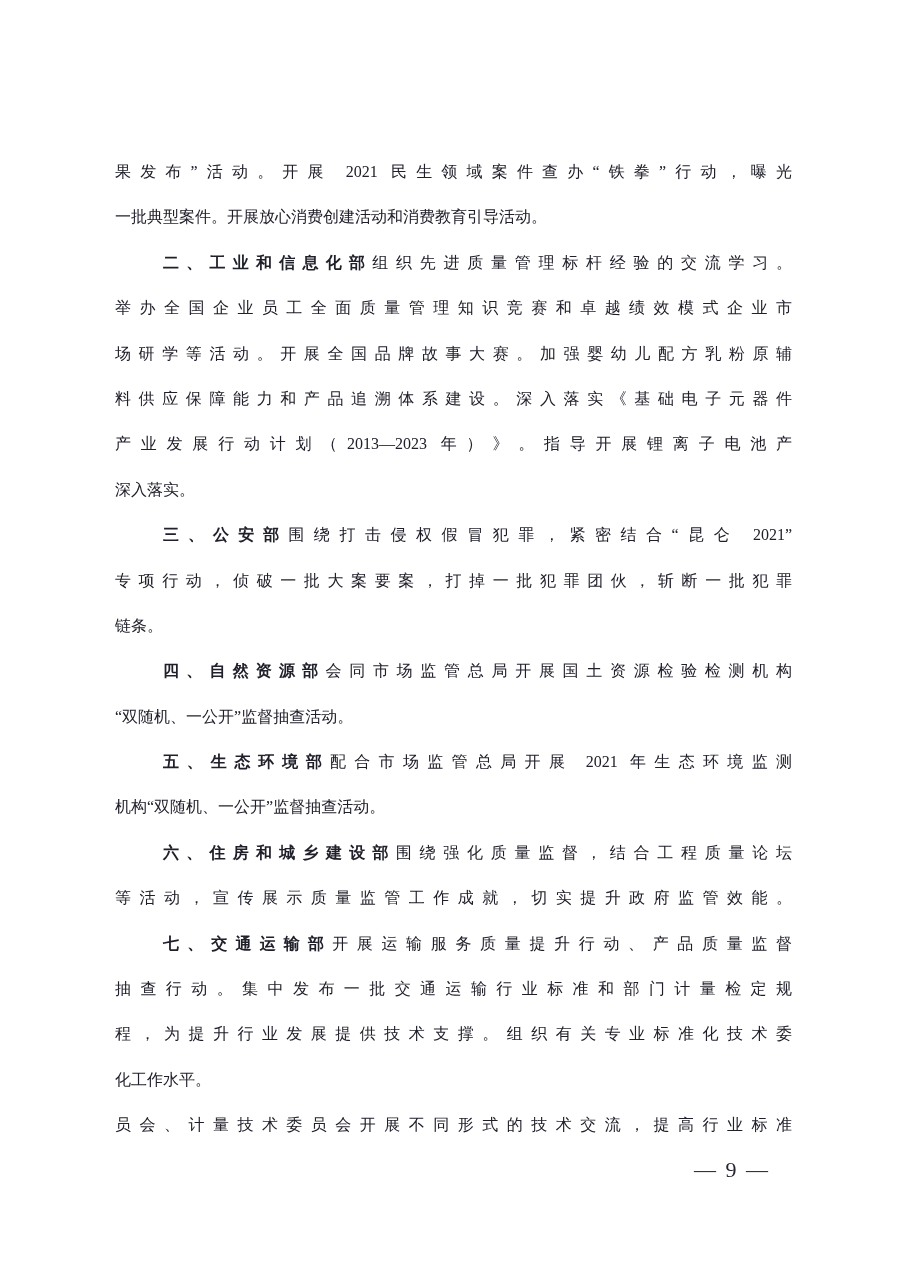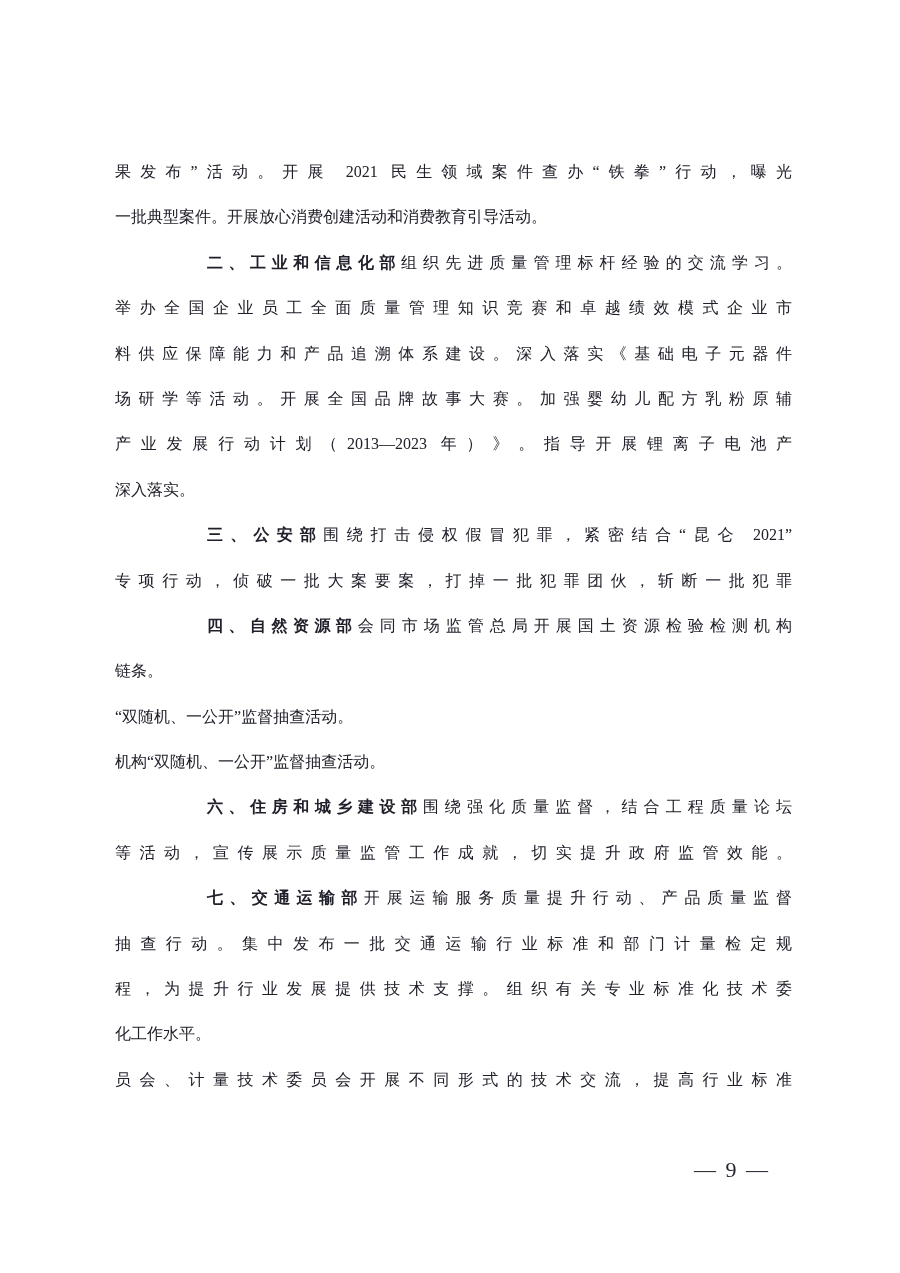--- a/index.html
+++ b/index.html
@@ -38,21 +38,20 @@
   .line.indent {
     padding-left: 48px;
   }
   .line.indent.justify {
     
   }
   .hd {
     font-family: "Liberation Sans", "DejaVu Sans", sans-serif;
     font-weight: 700;
     letter-spacing: -0.5px;
-    margin-left: 44px;
   }
   .page-number {
     position: absolute;
     top: 1155px;
     right: 130px;
     font-size: 22px;
     line-height: 30px;
     letter-spacing: 2px;
     color: #262631;
   }
@@ -61,32 +60,33 @@
 <body>
 
 <div class="page">
   <div class="content">
 
     <div class="line justify"><span>果发布”活动。开展 2021 民生领域案件查办“铁拳”行动，曝光</span></div>
     <div class="line"><span>一批典型案件。开展放心消费创建活动和消费教育引导活动。</span></div>
 
     <div class="line justify indent"><span class="hd">二、工业和信息化部</span><span>组织先进质量管理标杆经验的交流学习。</span></div>
     <div class="line justify"><span>举办全国企业员工全面质量管理知识竞赛和卓越绩效模式企业市</span></div>
+    <div class="line justify"><span>场研学等活动。开展全国品牌故事大赛。加强婴幼儿配方乳粉原辅</span></div>
     <div class="line justify"><span>料供应保障能力和产品追溯体系建设。深入落实《基础电子元器件</span></div>
-    <div class="line justify"><span>场研学等活动。开展全国品牌故事大赛。加强婴幼儿配方乳粉原辅</span></div>
     <div class="line justify"><span>产业发展行动计划（2013—2023 年）》。指导开展锂离子电池产</span></div>
     <div class="line"><span>深入落实。</span></div>
 
     <div class="line justify indent"><span class="hd">三、公安部</span><span>围绕打击侵权假冒犯罪，紧密结合“昆仑 2021”</span></div>
     <div class="line justify"><span>专项行动，侦破一批大案要案，打掉一批犯罪团伙，斩断一批犯罪</span></div>
+    <div class="line"><span>链条。</span></div>
+
     <div class="line justify indent"><span class="hd">四、自然资源部</span><span>会同市场监管总局开展国土资源检验检测机构</span></div>
-
-    <div class="line"><span>链条。</span></div>
     <div class="line"><span>“双随机、一公开”监督抽查活动。</span></div>
 
+    <div class="line justify indent"><span class="hd">五、生态环境部</span><span>配合市场监管总局开展 2021 年生态环境监测</span></div>
     <div class="line"><span>机构“双随机、一公开”监督抽查活动。</span></div>
 
     <div class="line justify indent"><span class="hd">六、住房和城乡建设部</span><span>围绕强化质量监督，结合工程质量论坛</span></div>
     <div class="line justify"><span>等活动，宣传展示质量监管工作成就，切实提升政府监管效能。</span></div>
 
     <div class="line justify indent"><span class="hd">七、交通运输部</span><span>开展运输服务质量提升行动、产品质量监督</span></div>
     <div class="line justify"><span>抽查行动。集中发布一批交通运输行业标准和部门计量检定规</span></div>
     <div class="line justify"><span>程，为提升行业发展提供技术支撑。组织有关专业标准化技术委</span></div>
     <div class="line"><span>化工作水平。</span></div>
     <div class="line justify"><span>员会、计量技术委员会开展不同形式的技术交流，提高行业标准</span></div>

